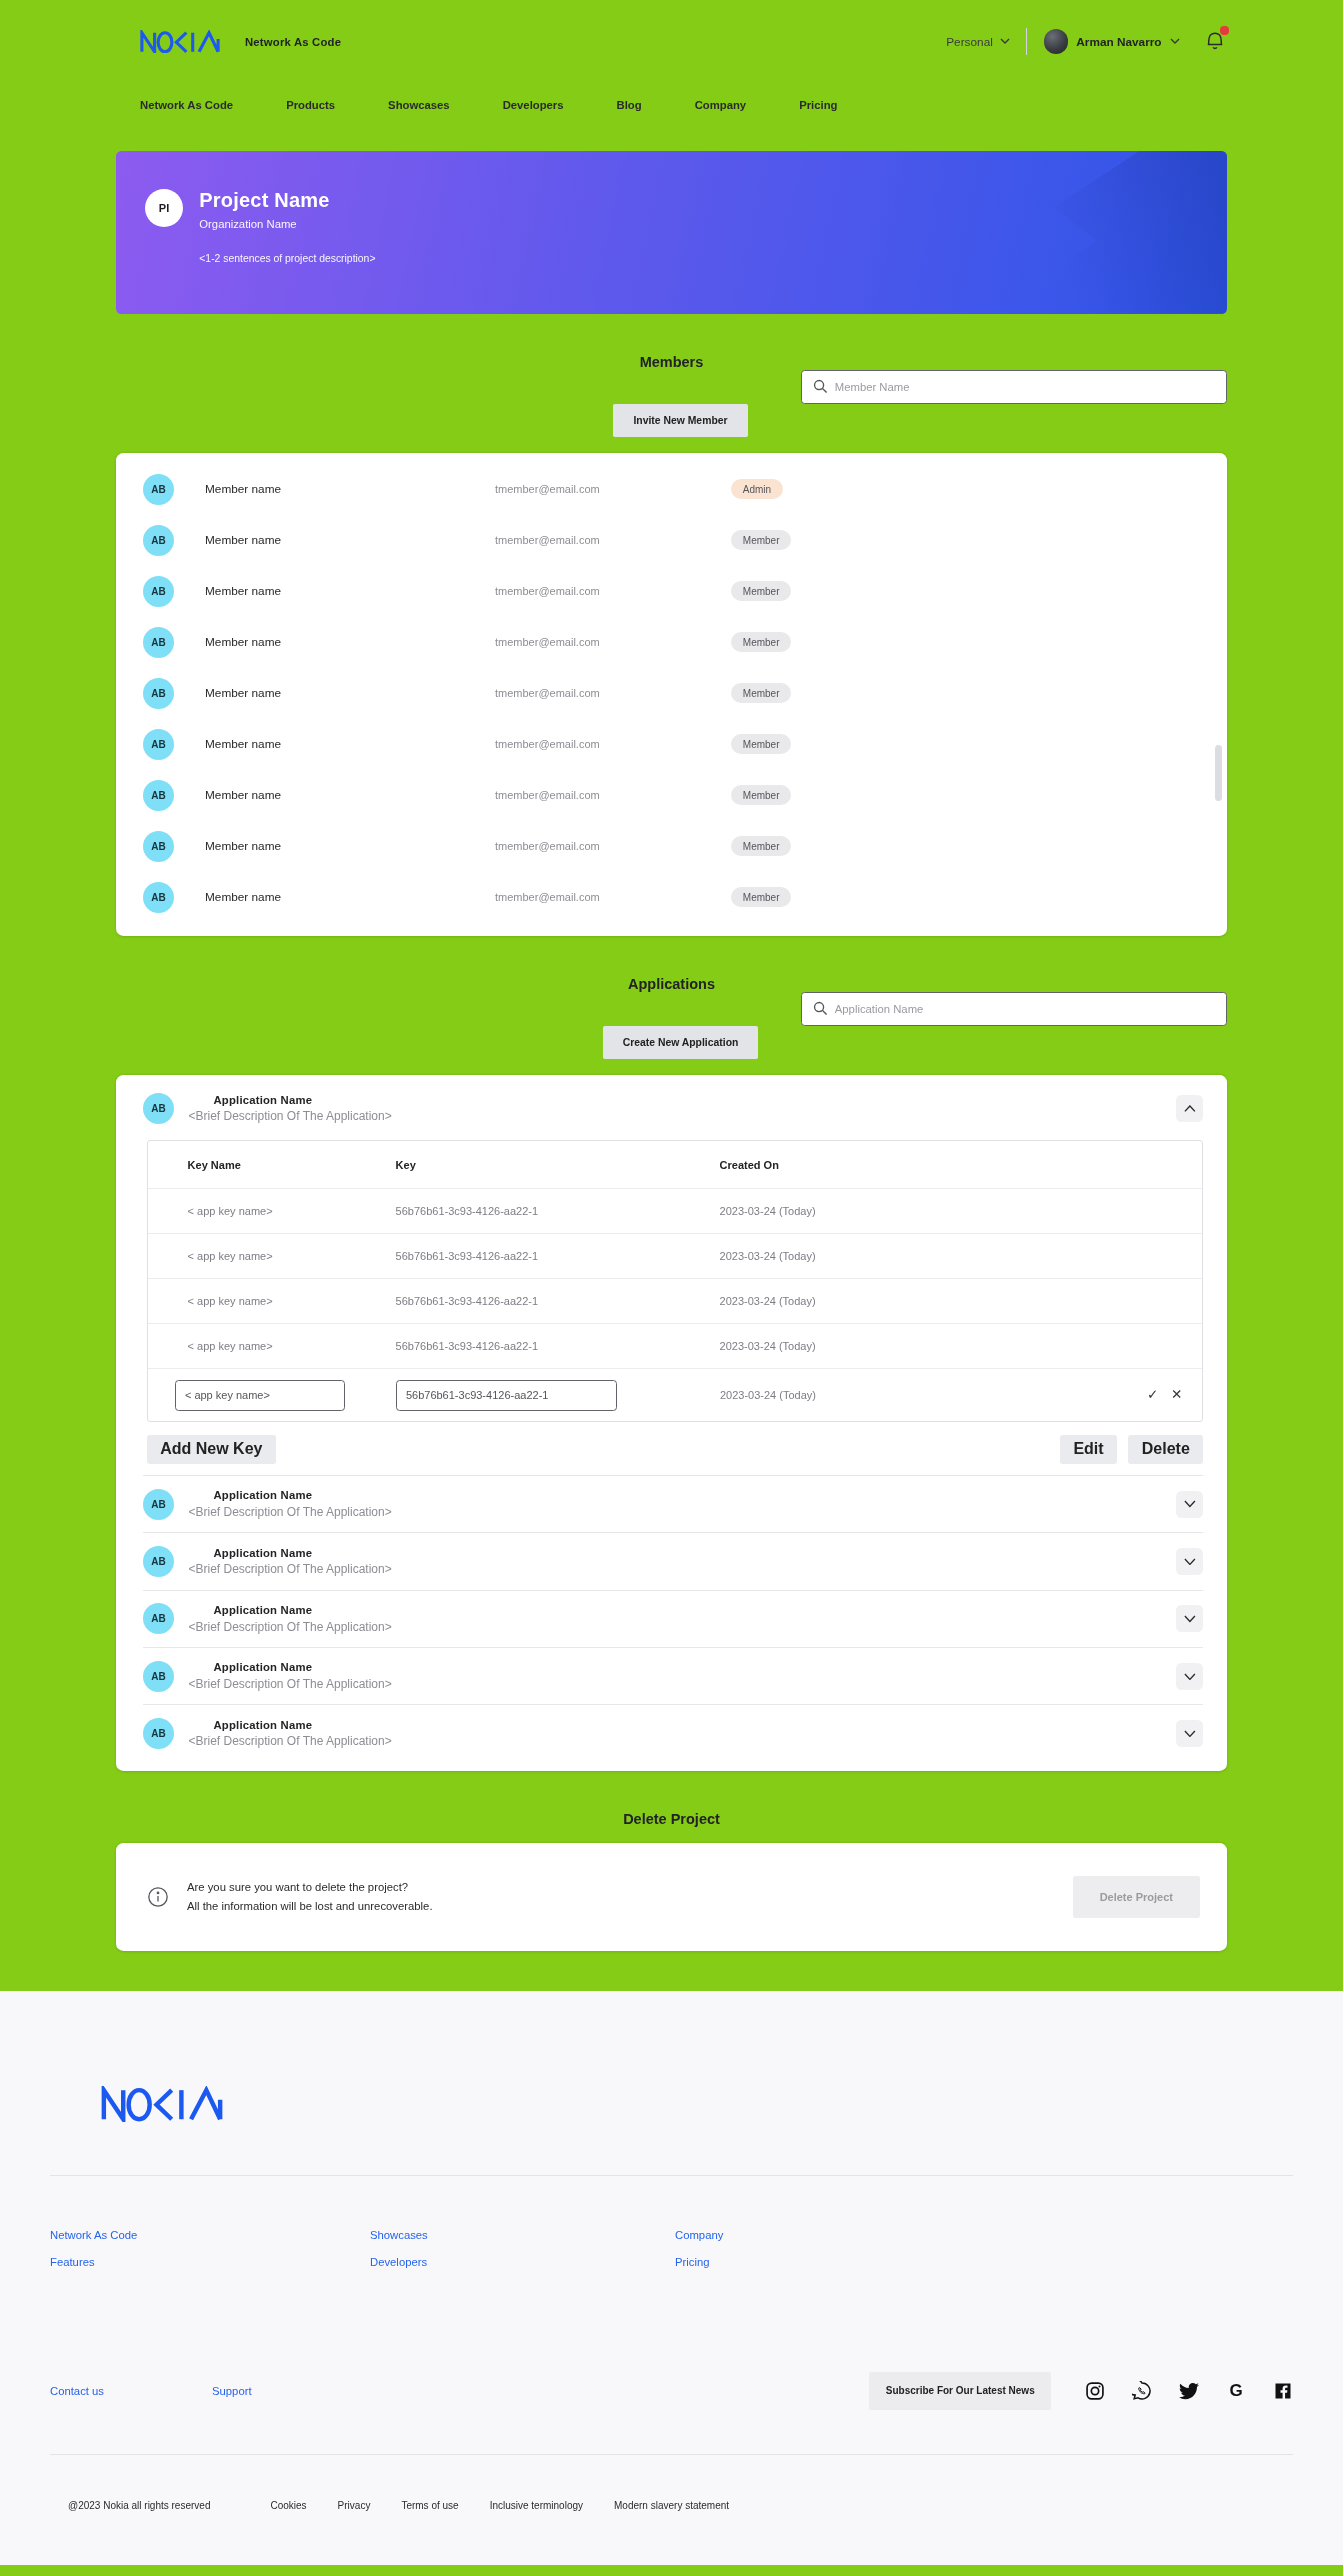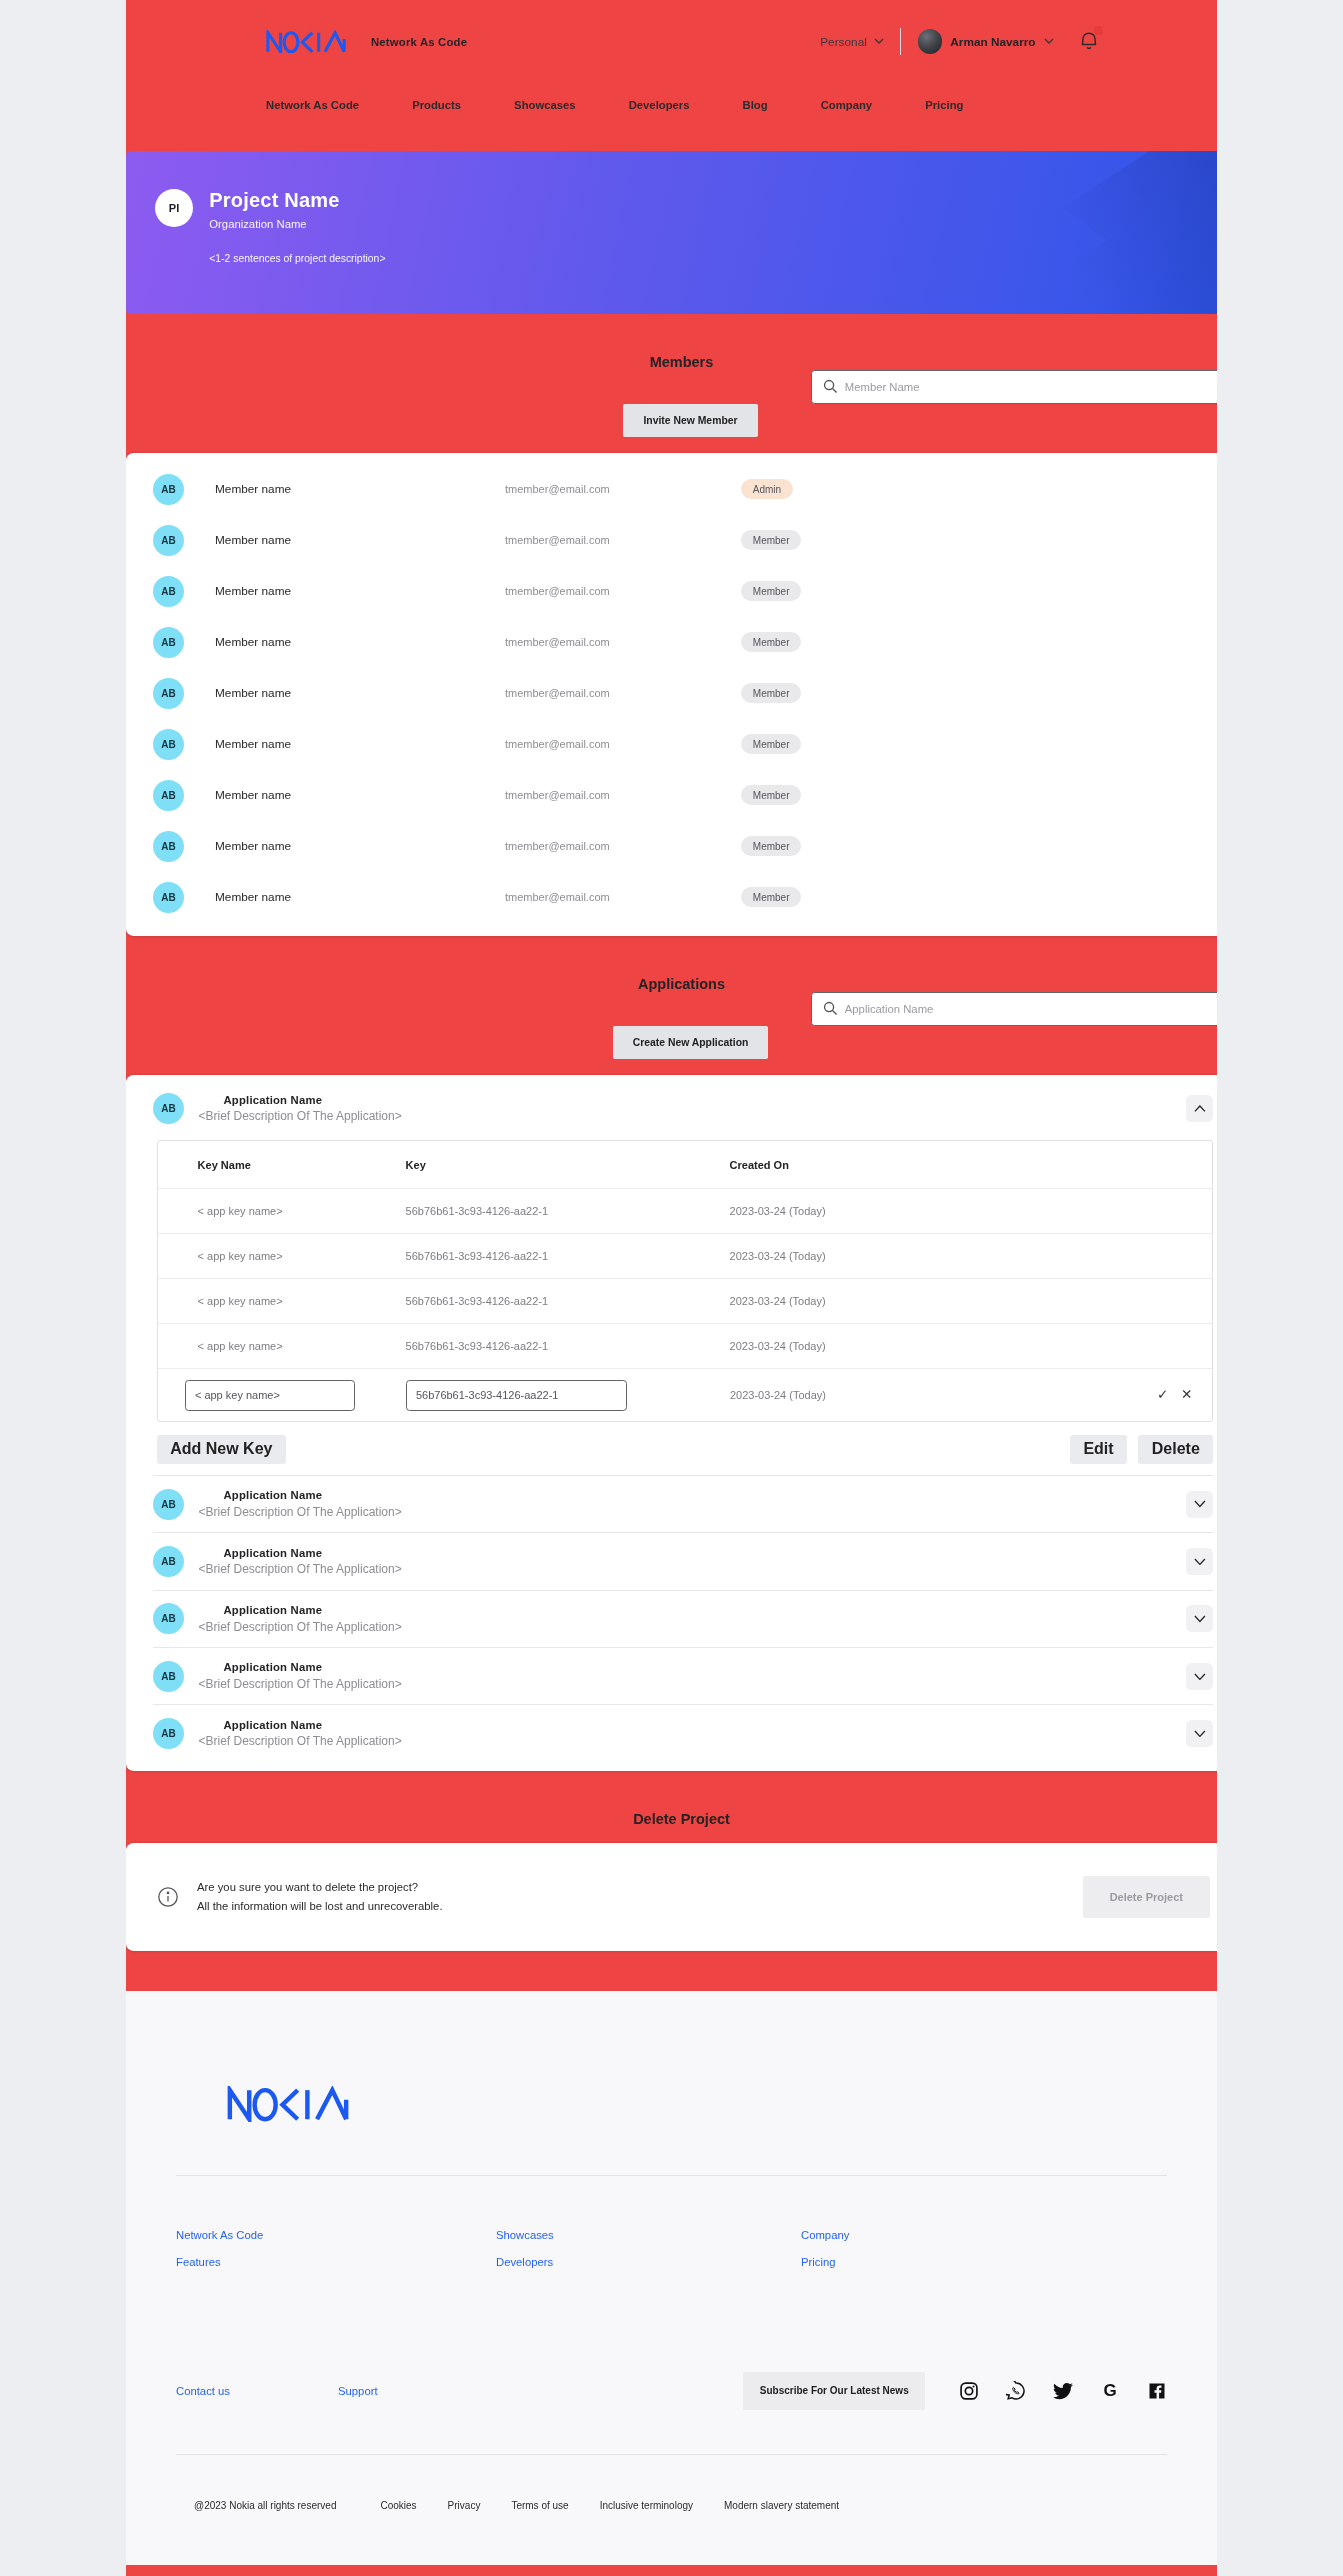--- a/index.html
+++ b/index.html
@@ -1,17 +1,17 @@
 <!DOCTYPE html>
 <html style="font-size:14.5px"><head>
 <meta charset="utf-8">
 <style>
   * { margin:0; padding:0; box-sizing:border-box; }
   html,body { background:#EDEEF2; font-family:"Liberation Sans", sans-serif; color:#232326; }
-  .page { width:1091px; min-height:2576px; margin:0 auto; background:#ef4444; overflow:hidden; }
+  .page { width:1343px; min-height:2576px; margin:0 auto; background:#84cc16; overflow:hidden; }
 
   
   .topbar { display:flex; align-items:center; height:83px; padding:0 118px 0 140px; }
   .logo-svg { display:block; }
   .app-name { font-size:11.8px; font-weight:bold; margin-left:25px; letter-spacing:0.2px; }
   .topbar-right { margin-left:auto; display:flex; align-items:center; gap:16.3px; }
   .workspace { display:flex; align-items:center; gap:7.3px; font-size:11.8px; color:#3a3a3e; cursor:pointer; }
   .vdivider { width:0.9px; height:27px; background:#d4d5da; }
   .userchip { display:flex; align-items:center; gap:8.2px; cursor:pointer; }
   .user-avatar { width:24.5px; height:24.5px; border-radius:50%;
@@ -113,21 +113,21 @@
   .f-link { color:#2563EB; font-size:11.3px; text-decoration:none; cursor:pointer; }
   .f-contact { display:flex; align-items:center; margin-top:104px; }
   .f-contact .links { display:flex; gap:108px; }
   .subscribe-btn { margin-left:auto; background:#ECECEF; border:none; border-radius:1.8px; height:38px; padding:0 16.3px;
     font-size:10px; font-weight:bold; color:#222; cursor:pointer; font-family:"Liberation Sans", sans-serif; }
   .socials { display:flex; gap:27px; margin-left:34px; align-items:center; }
   .social { width:20px; height:20px; display:flex; align-items:center; justify-content:center; cursor:pointer; }
   .google-g { font-size:17px; font-weight:bold; color:#111; font-family:"Liberation Sans", sans-serif; }
   .f-divider2 { border:none; border-top:0.9px solid #e3e3e7; margin:44px 0 0 0; }
   .f-legal { display:flex; align-items:center; margin:45px 0 0 18px; font-size:10px; color:#2b2b2e; }
-  .f-legal .copyright { margin-right:44px; }
+  .f-legal .copyright { margin-right:60px; }
   .f-legal a { color:#2b2b2e; text-decoration:none; margin-right:31px; cursor:pointer; }
 </style>
 </head>
 <body>
 
 <div class="page">
 
   <div class="topbar">
     <svg class="logo-svg" width="80" height="23.6" viewBox="0 0 88 26" fill="none" stroke="#1B59F0" stroke-width="3.4">
       <path d="M2 24 V3 L16 24 V3"></path>

